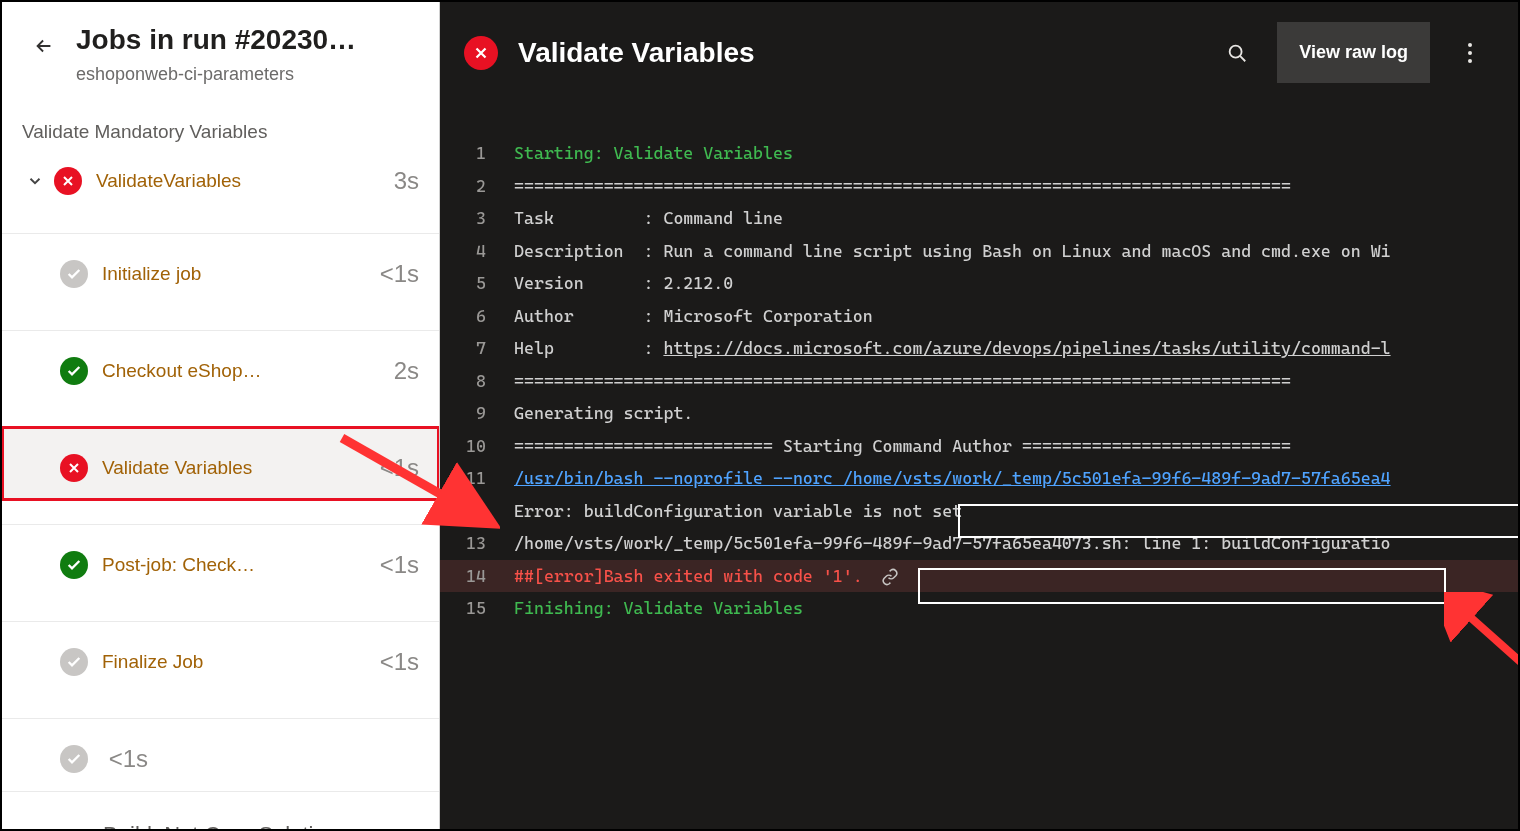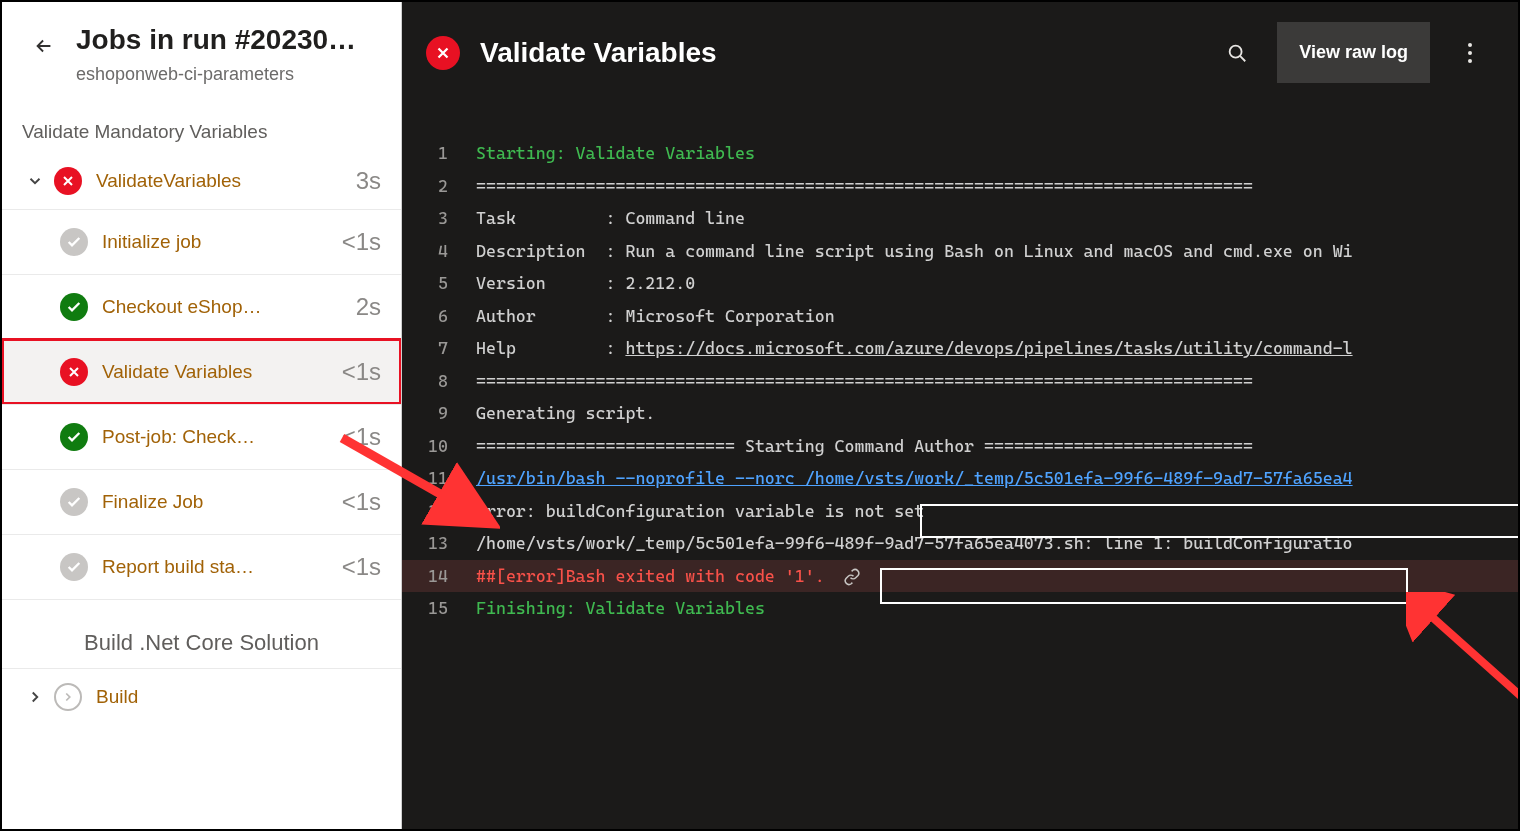--- a/index.html
+++ b/index.html
@@ -1,18 +1,18 @@
 <!DOCTYPE html>
 <html><head>
 <meta charset="utf-8">
 <style>
 * { box-sizing: border-box; margin: 0; padding: 0; }
 body { font-family: "Segoe UI", sans-serif; width: 1520px; height: 831px; overflow: hidden; display: flex; background: #fff; border: 2px solid #000; }
 
-.sidebar { width: 400px; background: #fff; border-right: 1px solid #d0d0d0; display: flex; flex-direction: column; overflow: hidden; }
+.sidebar { width: 438px; background: #fff; border-right: 1px solid #d0d0d0; display: flex; flex-direction: column; overflow: hidden; }
 .sb-header { padding: 22px 18px 10px 26px; display: flex; align-items: flex-start; gap: 16px; }
 .back-btn { width: 32px; height: 32px; display: flex; align-items: center; justify-content: center; cursor: pointer; margin-top: 6px; color: #323130; }
 .back-btn svg { width: 22px; height: 22px; }
 .sb-title { font-size: 28px; font-weight: 700; color: #201f1e; white-space: nowrap; overflow: hidden; text-overflow: ellipsis; max-width: 320px; }
 .sb-sub { font-size: 18px; color: #6c6b6a; margin-top: 8px; }
 
 .stage-label { padding: 26px 20px 10px 20px; font-size: 19px; color: #605e5c; }
 
 .job-row { display: flex; align-items: center; padding: 14px 20px 14px 20px; cursor: pointer; border-top: 1px solid #eaeaea; }
 .job-row.first { border-top: none; }
@@ -21,21 +21,21 @@
 .status { width: 28px; height: 28px; border-radius: 50%; display: flex; align-items: center; justify-content: center; margin: 0 14px 0 6px; flex: 0 0 auto; }
 .status.fail { background: #e81123; color: #fff; }
 .status.pass { background: #107c10; color: #fff; }
 .status.skip { background: #c8c6c4; color: #fff; }
 .status svg { width: 16px; height: 16px; }
 .arrow-circle { width: 28px; height: 28px; border: 2.5px solid #bcbab8; border-radius: 50%; display: flex; align-items: center; justify-content: center; color: #bcbab8; margin: 0 14px 0 6px; }
 .arrow-circle svg { width: 14px; height: 14px; }
 .job-name { flex: 1; font-size: 19px; color: #a16207; white-space: nowrap; overflow: hidden; text-overflow: ellipsis; padding-right: 8px; }
 .job-time { font-size: 24px; color: #8a8886; width: 46px; text-align: right; }
 
-.step-row { display: flex; align-items: center; padding: 18px 20px 18px 58px; border-top: 1px solid #eaeaea; cursor: pointer; }
+.step-row { display: flex; align-items: center; padding: 26px 20px 18px 58px; border-top: 1px solid #eaeaea; cursor: pointer; margin-top: 24px; }
 .step-row .status, .step-row .arrow-circle { margin-left: 0; }
 .step-row.selected { background: #f3f2f1; outline: 3px solid #e81123; outline-offset: -2px; }
 
 .stage2 { padding: 30px 20px 12px 20px; font-size: 22px; color: #605e5c; border-top: 1px solid #eaeaea; text-align: center; }
 
 .logpane { flex: 1; background: #1b1a19; color: #d0d0d0; display: flex; flex-direction: column; overflow: hidden; position: relative; }
 
 .log-header { display: flex; align-items: center; padding: 20px 28px 20px 24px; gap: 20px; }
 .lh-status { width: 34px; height: 34px; border-radius: 50%; background: #e81123; display: flex; align-items: center; justify-content: center; color: #fff; }
 .lh-status svg { width: 18px; height: 18px; }
@@ -145,21 +145,20 @@
     <span class="job-name">Finalize Job</span>
     <span class="job-time">&lt;1s</span>
   </div>
 
   <div class="step-row">
     <span class="status skip">
       <svg viewBox="0 0 24 24" fill="none" stroke="currentColor" stroke-width="3.5">
           <polyline points="20 6 9 17 4 12"></polyline>
         </svg>
     </span>
-    <span class="job-name">Report build sta…</span>
     <span class="job-time">&lt;1s</span>
   </div>
 
   <div class="stage2">Build .Net Core Solution</div>
 
   <div class="job-row">
     <span class="chev">
       <svg viewBox="0 0 24 24" fill="none" stroke="currentColor" stroke-width="2.5">
           <polyline points="9 18 15 12 9 6"></polyline>
         </svg>

